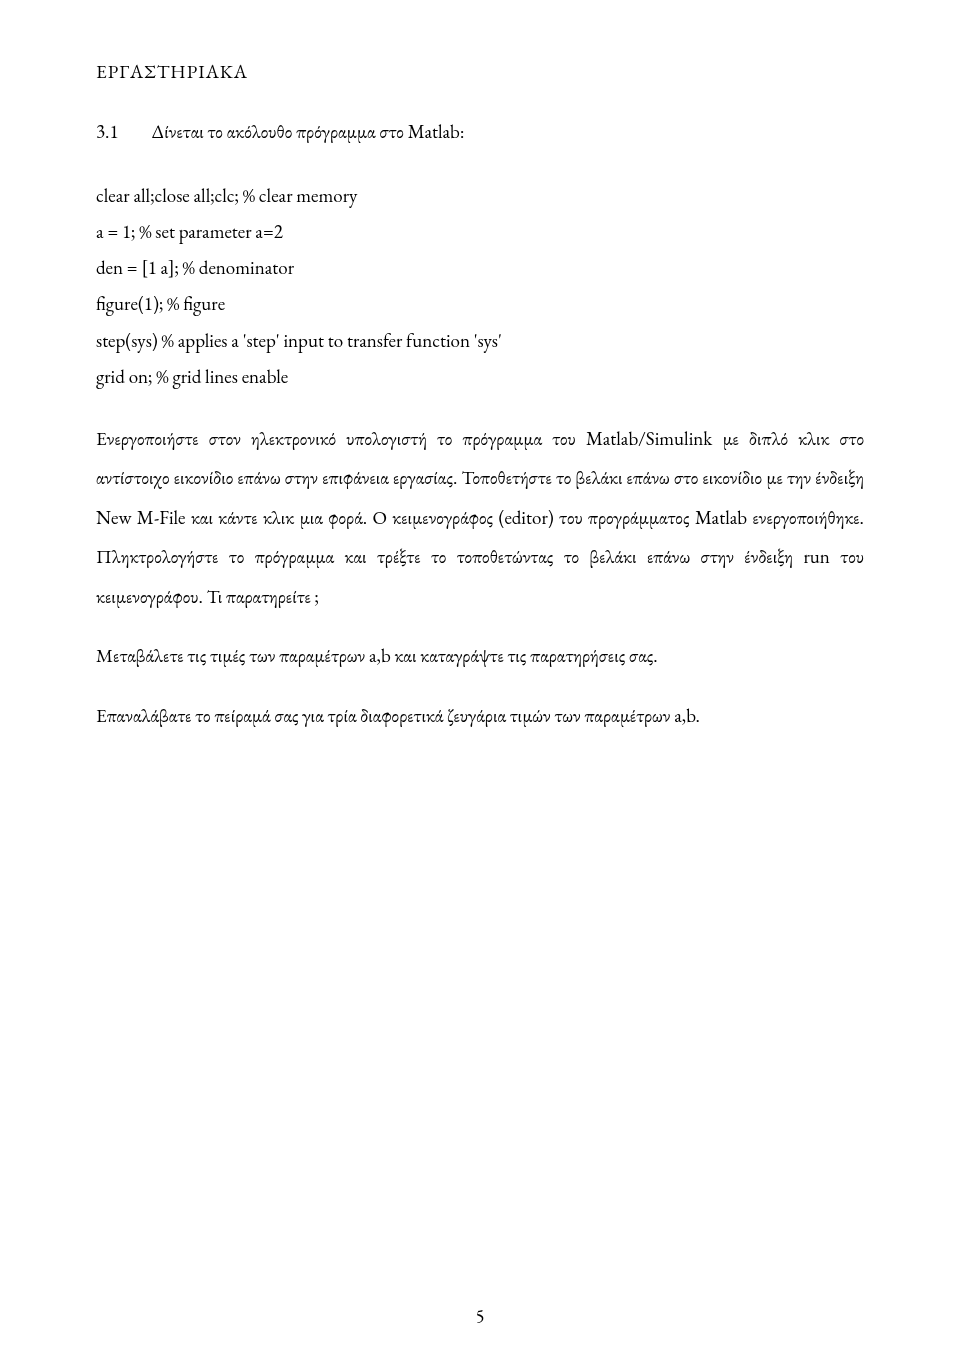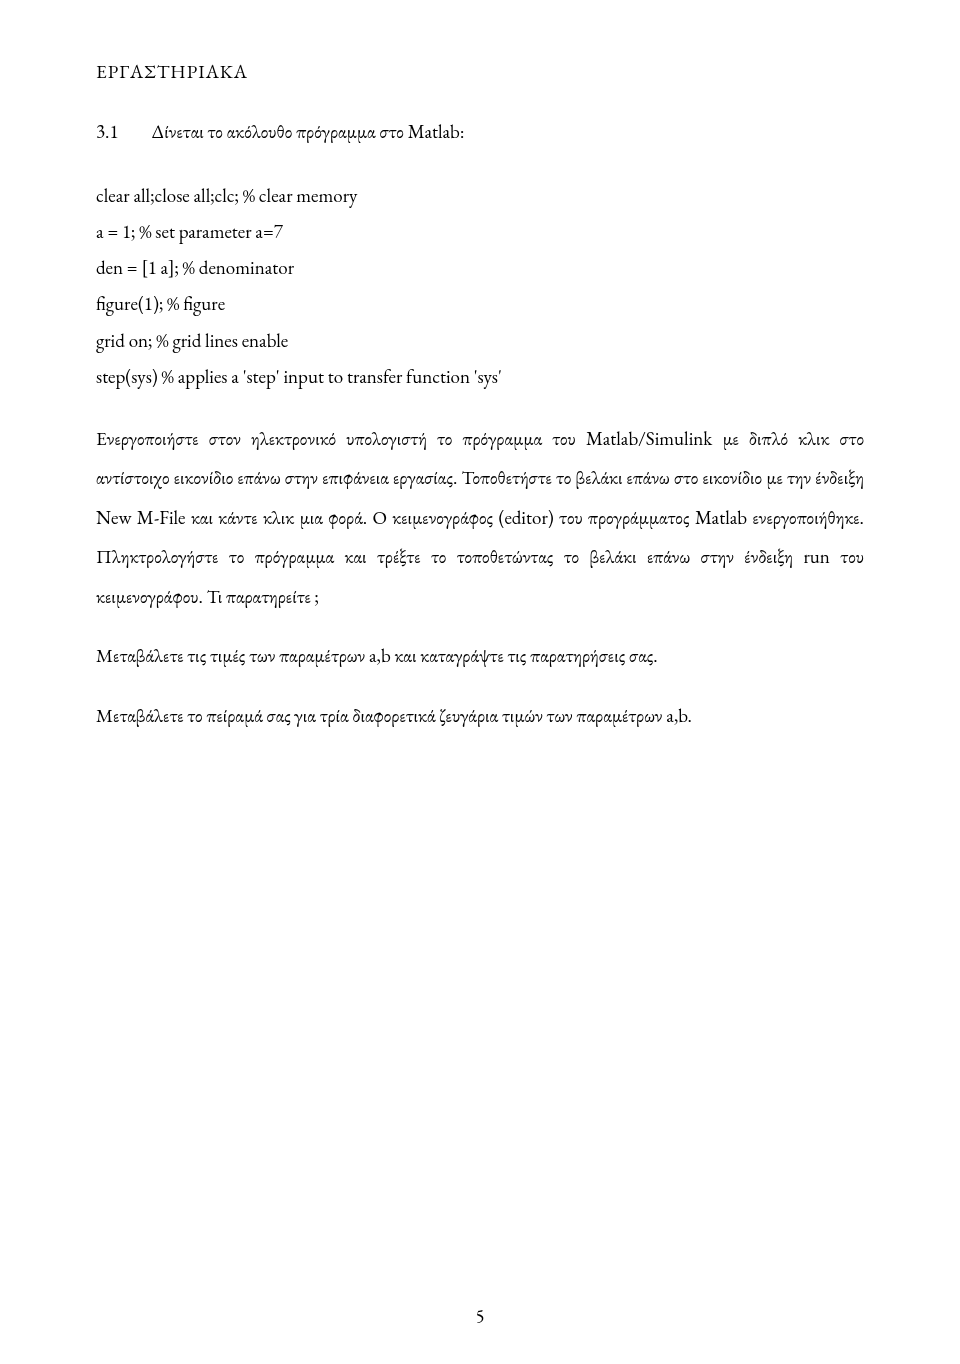--- a/index.html
+++ b/index.html
@@ -53,28 +53,28 @@
 
 <div class="section-title">ΕΡΓΑΣΤΗΡΙΑΚΑ</div>
 
 <div class="prompt-line">
   <span class="item-num">3.1</span>
   <span>Δίνεται το ακόλουθο πρόγραμμα στο Matlab:</span>
 </div>
 
 <div class="code-block">
   <div>clear all;close all;clc; % clear memory</div>
-  <div>a = 1; % set parameter a=7</div>
+  <div>a = 1; % set parameter a=2</div>
   <div>den = [1 a]; % denominator</div>
   <div>figure(1); % figure</div>
+  <div>step(sys) % applies a 'step' input to transfer function 'sys'</div>
   <div>grid on; % grid lines enable</div>
-  <div>step(sys) % applies a 'step' input to transfer function 'sys'</div>
 </div>
 
 <p class="body-para">
   <span>Ενεργοποιήστε στον ηλεκτρονικό υπολογιστή το πρόγραμμα του Matlab/Simulink με διπλό κλικ στο αντίστοιχο εικονίδιο επάνω στην επιφάνεια εργασίας. Τοποθετήστε το βελάκι επάνω στο εικονίδιο με την ένδειξη </span><span class="bold">New M-File</span><span> και κάντε κλικ μια φορά. Ο </span><span class="bold">κειμενογράφος</span><span> (</span><span class="bold">editor</span><span>) του προγράμματος Matlab ενεργοποιήθηκε. Πληκτρολογήστε το πρόγραμμα και τρέξτε το τοποθετώντας το βελάκι επάνω στην ένδειξη </span><span class="bold">run</span><span> του κειμενογράφου. Τι παρατηρείτε ;</span>
 </p>
 
 <p class="body-para">Μεταβάλετε τις τιμές των παραμέτρων a,b και καταγράψτε τις παρατηρήσεις σας.</p>
 
-<p class="body-para">Μεταβάλετε το πείραμά σας για τρία διαφορετικά ζευγάρια τιμών των παραμέτρων a,b.</p>
+<p class="body-para">Επαναλάβατε το πείραμά σας για τρία διαφορετικά ζευγάρια τιμών των παραμέτρων a,b.</p>
 
 <div class="pagenum">5</div>
 
 </body></html>

